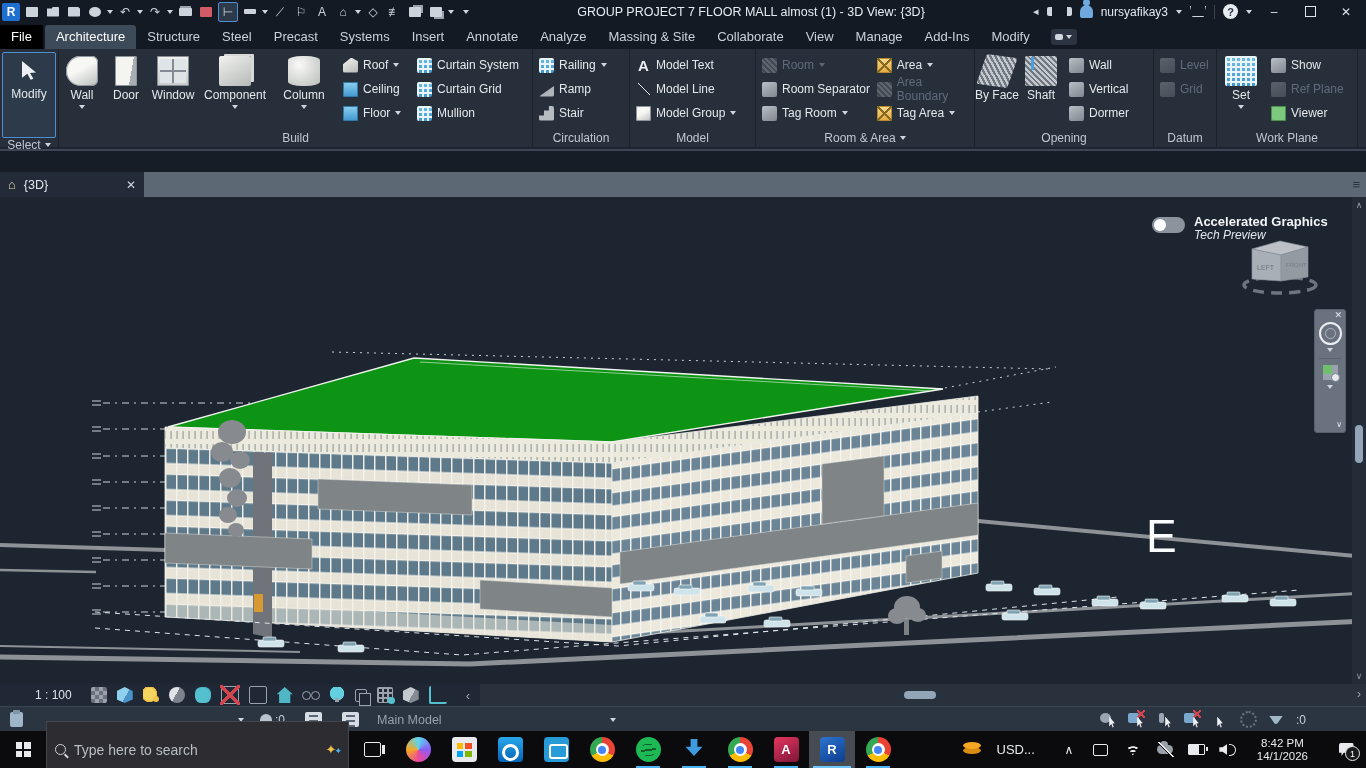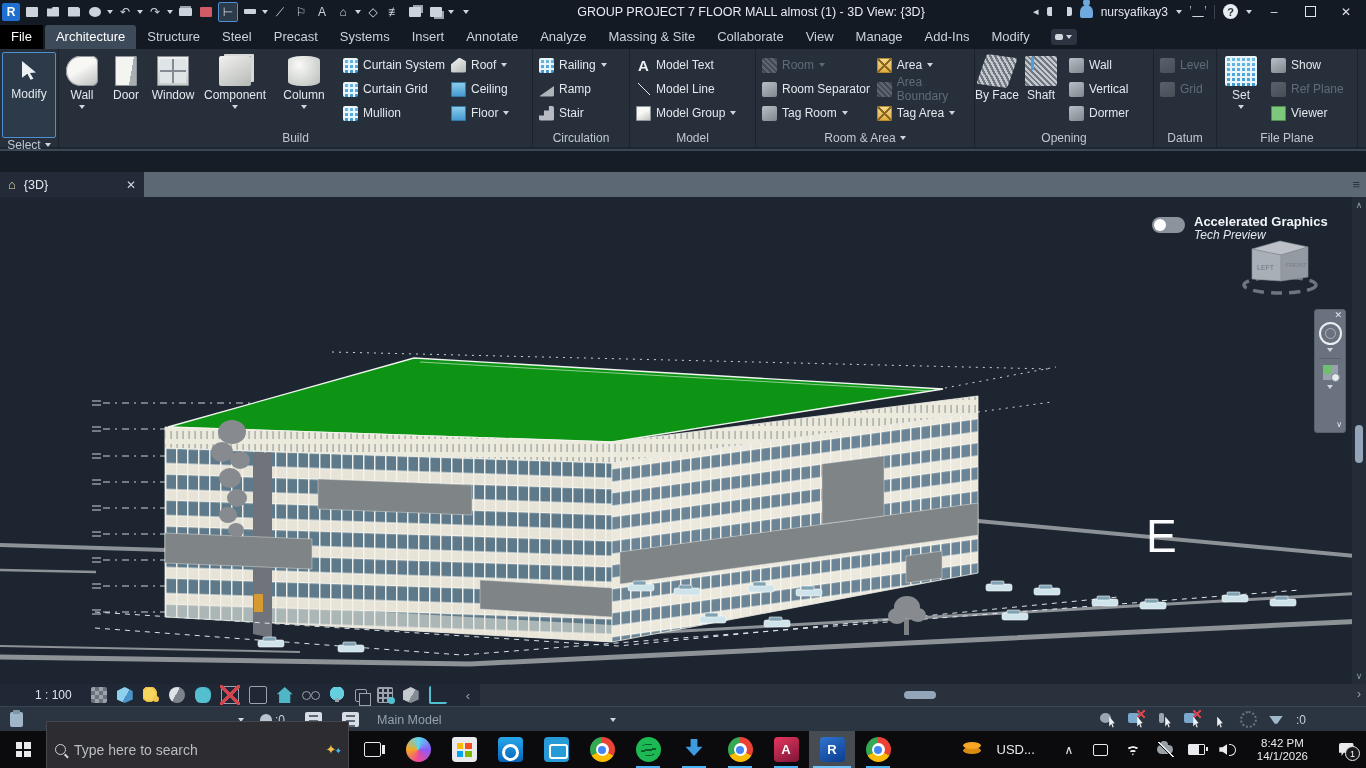--- a/index.html
+++ b/index.html
@@ -383,48 +383,48 @@
         <div class="rb" style="width:72px">
           <span class="ib big ic-comp"></span>
           <span class="lbl">Component</span>
             <span class="caret"></span>
         </div>
         <div class="rb" style="width:66px">
           <span class="ib big ic-col"></span>
           <span class="lbl">Column</span>
             <span class="caret"></span>
         </div>
-        <div class="rcols">
-          <div class="rs">
-              <span class="ib ic-bgrid"></span>
-              <span>Curtain System</span>
-            </div>
-          <div class="rs">
-              <span class="ib ic-bgrid"></span>
-              <span>Curtain Grid</span>
-            </div>
-          <div class="rs">
-              <span class="ib ic-bgrid"></span>
-              <span>Mullion</span>
-            </div>
-        </div>
         <div class="rcols" style="width:74px">
           <div class="rs">
               <span class="ib ic-roof"></span>
               <span>Roof</span>
               <span class="caret"></span>
             </div>
           <div class="rs">
               <span class="ib ic-blue"></span>
               <span>Ceiling</span>
             </div>
           <div class="rs">
               <span class="ib ic-blue"></span>
               <span>Floor</span>
               <span class="caret"></span>
+            </div>
+        </div>
+        <div class="rcols">
+          <div class="rs">
+              <span class="ib ic-bgrid"></span>
+              <span>Curtain System</span>
+            </div>
+          <div class="rs">
+              <span class="ib ic-bgrid"></span>
+              <span>Curtain Grid</span>
+            </div>
+          <div class="rs">
+              <span class="ib ic-bgrid"></span>
+              <span>Mullion</span>
             </div>
         </div>
       </div>
       <div class="rlab">Build</div>
     </div>
 
     <div class="rp" style="width:96px">
       <div class="rp-body">
           <div class="rcols">
         <div class="rs">
@@ -566,21 +566,21 @@
           <div class="rs dis">
               <span class="ib ic-gray"></span>
               <span>Ref Plane</span>
             </div>
           <div class="rs">
               <span class="ib ic-green"></span>
               <span>Viewer</span>
             </div>
         </div>
       </div>
-      <div class="rlab">File Plane</div>
+      <div class="rlab">Work Plane</div>
     </div>
     <div class="rp" style="flex:1;border-right:none"></div>
   </div>
 
   <div id="ribline" class="abs"></div>
   <div id="gapband" class="abs"></div>
 
   <div id="viewtabs" class="abs">
     <div class="vtab">
       <span class="homeic">⌂</span>

